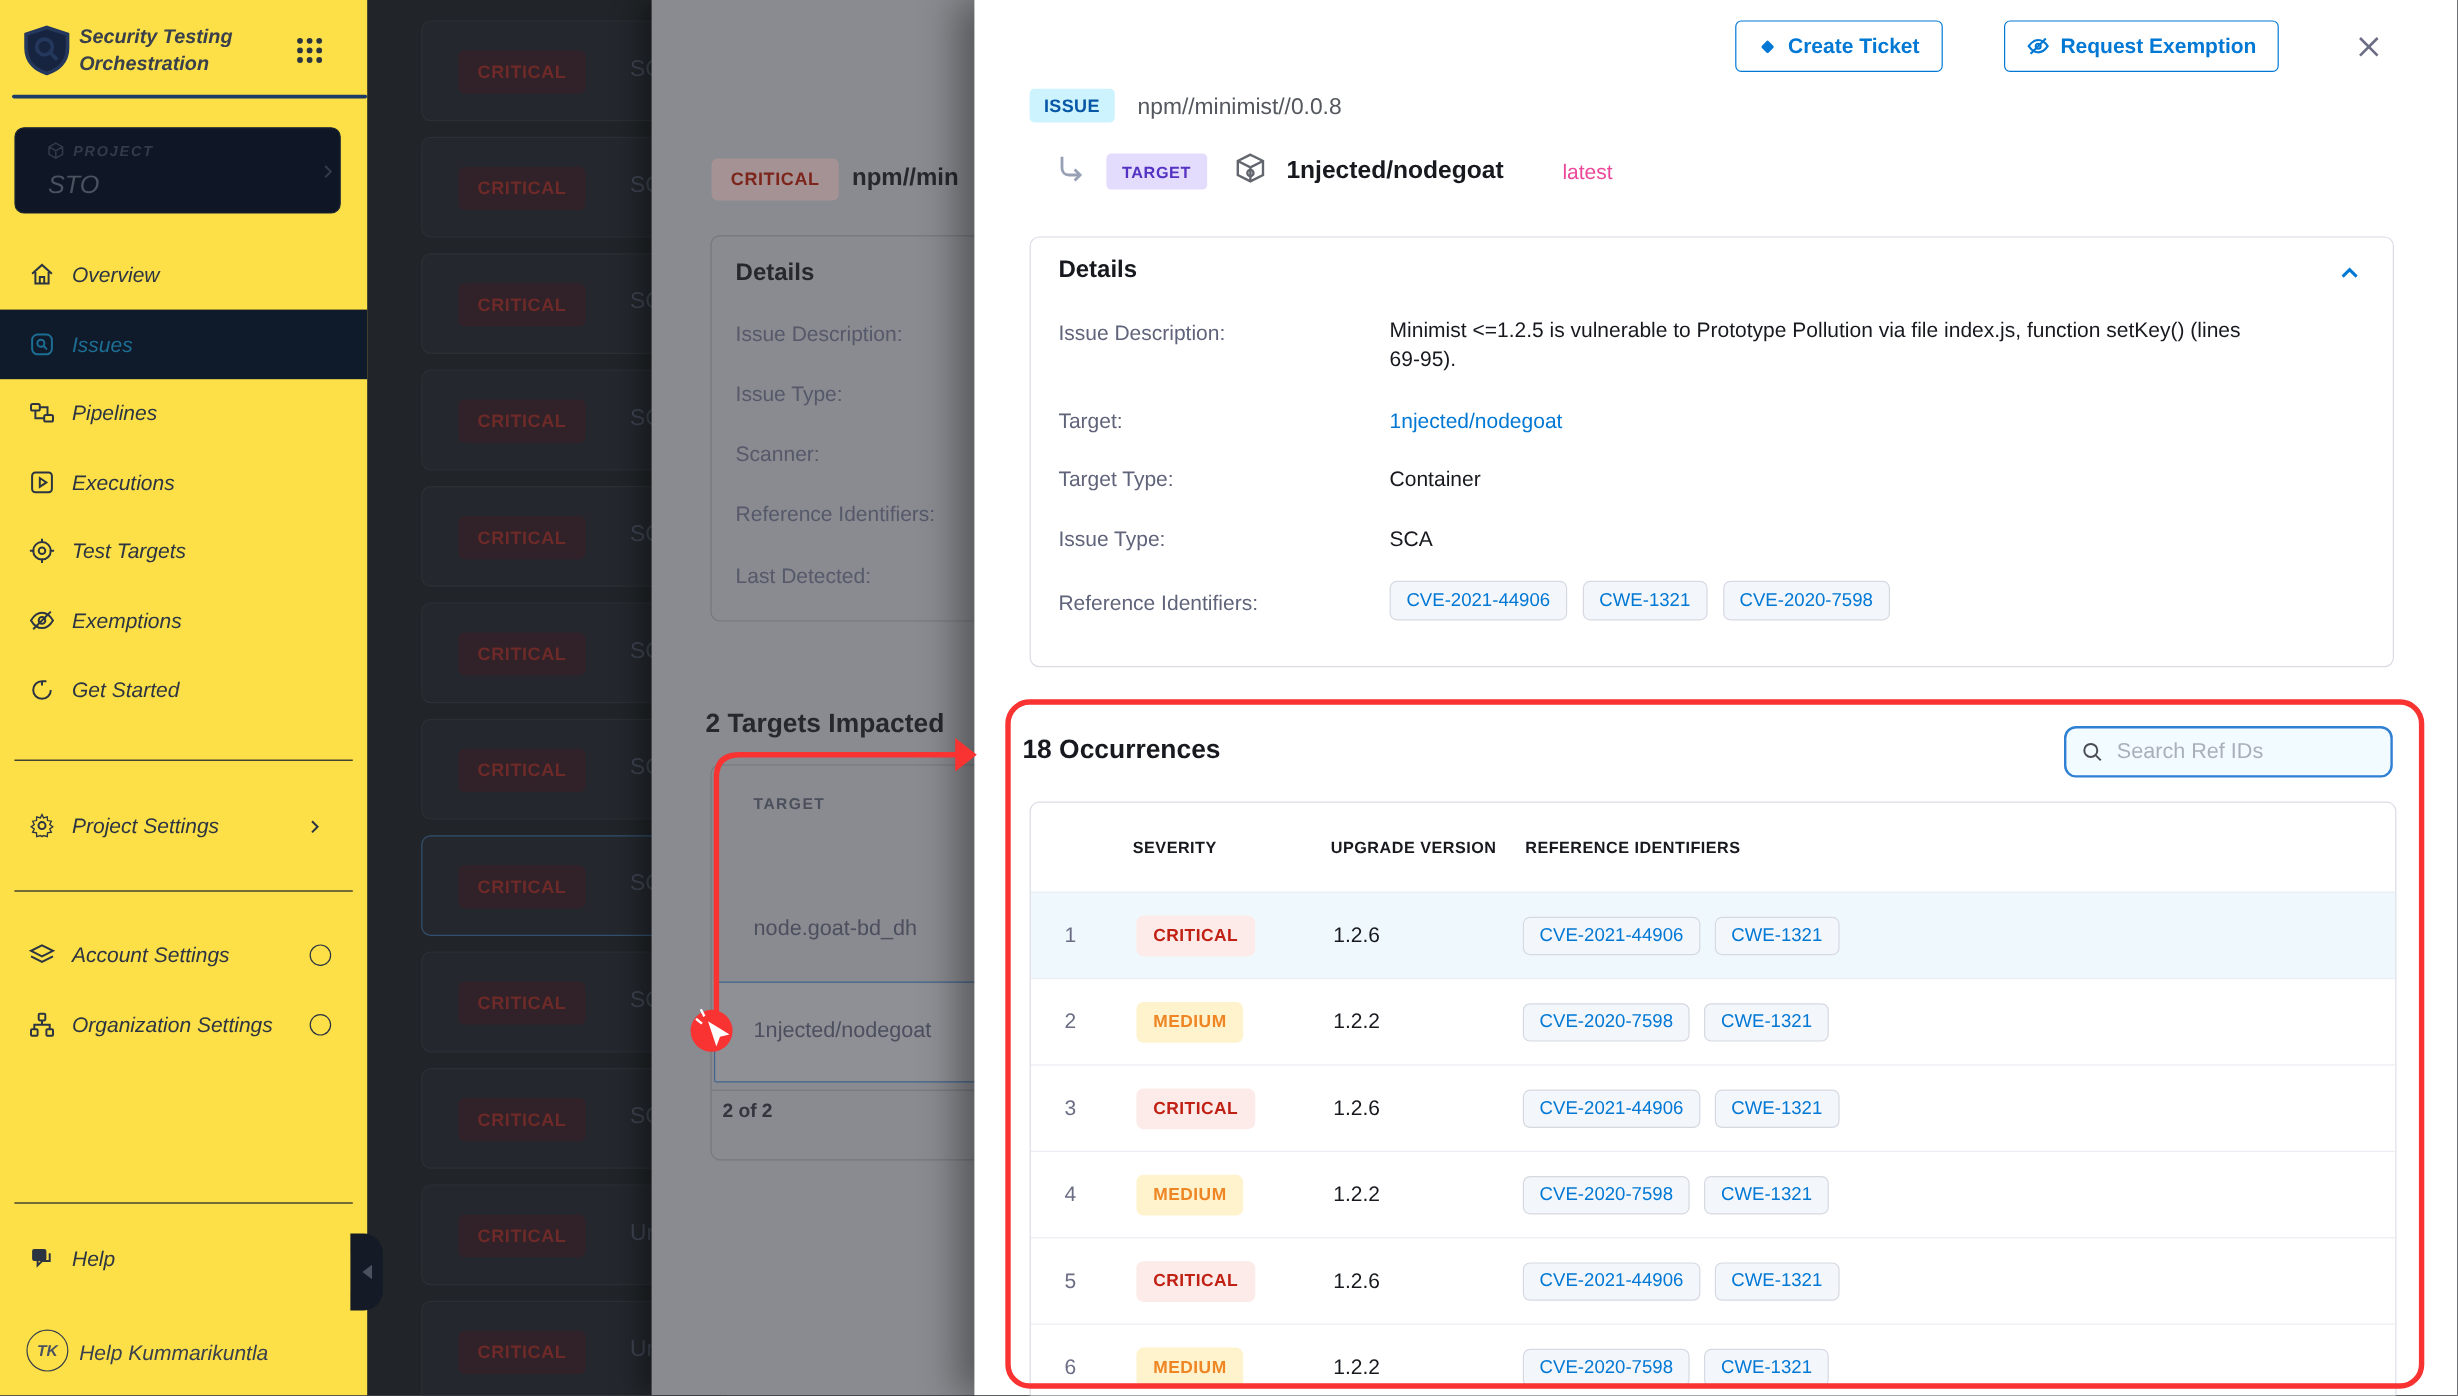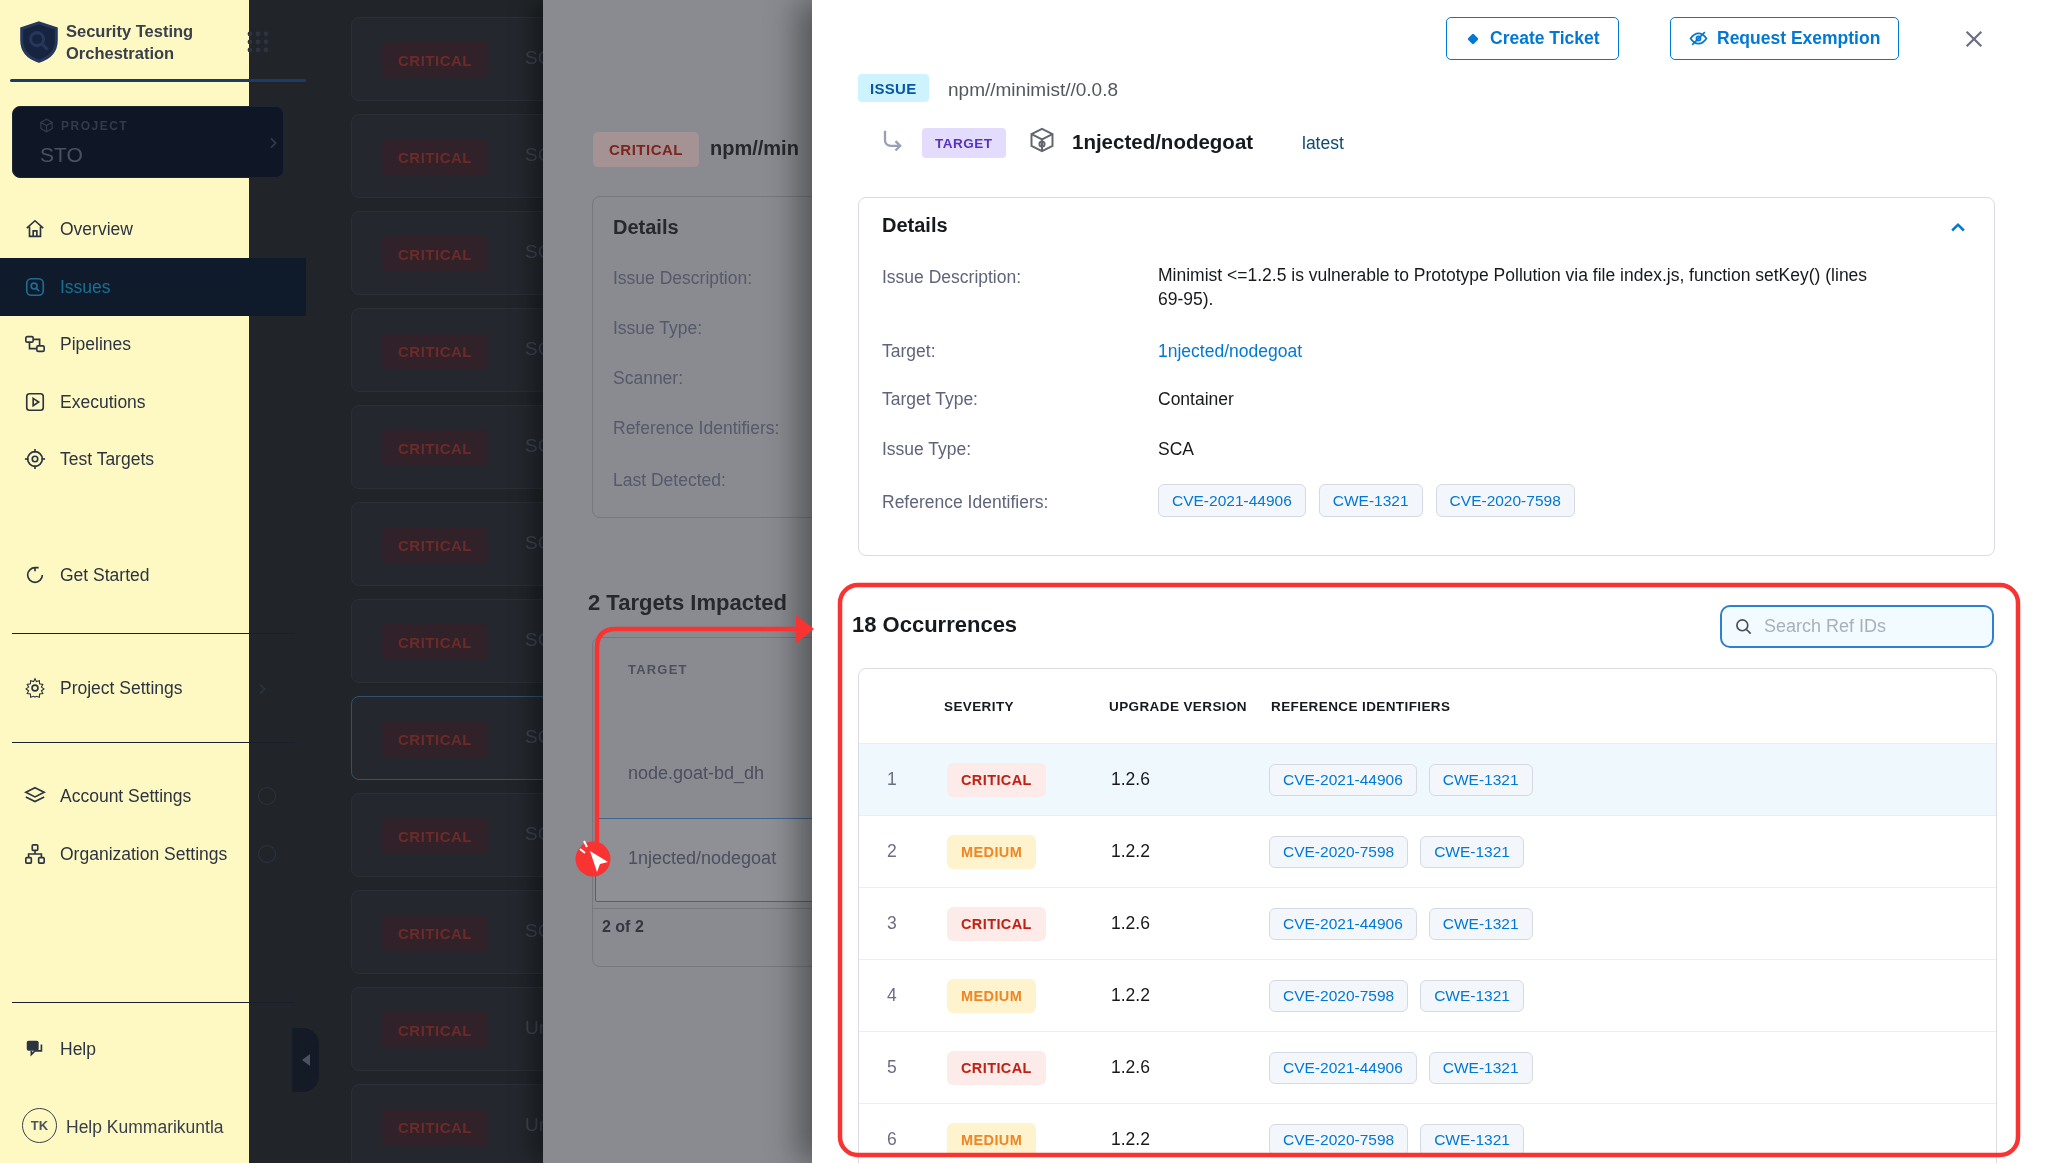--- a/index.html
+++ b/index.html
@@ -1,21 +1,21 @@
 <!DOCTYPE html>
 <html><head>
 <meta charset="utf-8">
 <style>
   * { margin:0; padding:0; box-sizing:border-box; }
   html,body { background:#2a2d33; }
   body { font-family:"Liberation Sans","DejaVu Sans",sans-serif; }
   #stage { position:relative; width:2048px; height:1163px; overflow:hidden; background:#212529; }
 
   
-  #sidebar { position:absolute; left:0; top:0; width:249px; height:1163px; background:#fef9c3; z-index:2; }
+  #sidebar { position:absolute; left:0; top:0; width:306px; height:1163px; background:#fde047; z-index:2;font-style:italic; }
   .sb-title { position:absolute; left:66px; top:20px; width:200px; font-size:16.5px; font-weight:bold; color:#39404c; line-height:22px; }
   .sb-rule { position:absolute; left:10px; top:79px; width:296px; height:3px; background:#1c3b66; border-radius:2px; }
   .grid-icon { position:absolute; left:246px; top:30px; width:24px; height:24px; }
   .proj-box { position:absolute; left:12px; top:106px; width:272px; height:72px; border:1px solid #1b2533; background:#0f1726; border-radius:8px; }
   .proj-label { position:absolute; left:48px; top:12px; font-size:12px; font-weight:bold; letter-spacing:1.5px; color:#333b49; }
   .proj-name { position:absolute; left:27px; top:36px; font-size:21px; color:#4a5260; }
   .nav-item { position:absolute; left:0; width:306px; height:58px; display:flex; align-items:center; color:#2c3442;text-align:center; }
   .nav-item .nicon { position:absolute; left:24px; width:22px; height:22px; display:flex; }
   .nav-item .nlabel { position:absolute; left:60px; font-size:17.5px; }
   .nav-item.active { background:#0f1b2b; color:#1d6e94; }
@@ -55,21 +55,21 @@
   #drawer2 { position:absolute; left:812px; top:0; width:1236px; height:1163px; background:#ffffff; z-index:5; box-shadow:-14px 0 30px rgba(0,0,0,.38); }
   .btn { position:absolute; height:43px; border:1.6px solid #0278d5; border-radius:5px; background:#fff; color:#0278d5;
          font-size:17.5px; font-weight:bold; display:inline-flex; align-items:center; gap:9px; padding:0 18px; cursor:pointer; }
   .close-x { position:absolute; left:1148px; top:25px; width:28px; height:28px; display:flex; align-items:center; justify-content:center; cursor:pointer; }
   .badge-issue { position:absolute; left:46px; top:74px; height:28px; display:inline-flex; align-items:center; padding:0 12px;
                  background:#cdf4fe; border-radius:4px; color:#0757a6; font-size:15px; font-weight:bold; letter-spacing:.3px; }
   .issue-name { position:absolute; left:136px; top:79px; font-size:19px; color:#54575e; }
   .badge-target { position:absolute; left:110px; top:128px; height:30px; display:inline-flex; align-items:center; padding:0 13px;
                  background:#e3dcfd; border-radius:4px; color:#5632c2; font-size:13.5px; font-weight:bold; letter-spacing:.5px; }
   .target-name { position:absolute; left:260px; top:130px; font-size:20.5px; font-weight:bold; color:#17191f; }
-  .target-tag { position:absolute; left:490px; top:133px; font-size:17.5px; color:#0c4a6e; }
+  .target-tag { position:absolute; left:490px; top:133px; font-size:17.5px; color:#ec4899; }
   .card { position:absolute; border:1px solid #dadbe5; border-radius:8px; background:#fff; }
   .d2-h { position:absolute; left:70px; top:214px; font-size:20px; font-weight:bold; color:#17191f; }
   .f-label { position:absolute; left:70px; font-size:17.5px; color:#60647a; }
   .f-value { position:absolute; left:346px; font-size:17.5px; color:#17191f; }
   .link { color:#0278d5; }
   .chip { display:inline-flex; align-items:center; height:33px; padding:0 13px; background:#f3f6fa; border:1px solid #d6d9e2;
           border-radius:6px; color:#0278d5; font-size:15.5px; }
   .chips { position:absolute; display:flex; gap:13px; }
   .occ-title { position:absolute; left:40px; top:612px; font-size:22px; font-weight:bold; color:#17191f; }
   .search-box { position:absolute; left:908px; top:605px; width:274px; height:43px; border:2px solid #2f7fd3; border-radius:10px;
@@ -183,20 +183,30 @@
             <circle cx="12" cy="12" r="8"></circle>
             <circle cx="12" cy="12" r="3"></circle>
             <line x1="12" y1="1" x2="12" y2="5"></line>
             <line x1="12" y1="19" x2="12" y2="23"></line>
             <line x1="1" y1="12" x2="5" y2="12"></line>
             <line x1="19" y1="12" x2="23" y2="12"></line>
           </svg>
       </span>
       <span class="nlabel">Test Targets</span>
     </div>
+    <div class="nav-item" style="top:488px;">
+      <span class="nicon">
+        <svg width="22" height="22" viewBox="0 0 24 24" fill="none" stroke="currentColor" stroke-width="1.8">
+            <path d="M2 12 C5 7 9 5 12 5 C15 5 19 7 22 12 C19 17 15 19 12 19 C9 19 5 17 2 12 Z"></path>
+            <circle cx="12" cy="12" r="3"></circle>
+            <line x1="4" y1="20" x2="20" y2="4"></line>
+          </svg>
+      </span>
+      <span class="nlabel">Exemptions</span>
+    </div>
     <div class="nav-item" style="top:546px;">
       <span class="nicon">
         <svg width="22" height="22" viewBox="0 0 24 24" fill="none" stroke="currentColor" stroke-width="1.8">
             <path d="M20 12 A8 8 0 1 1 12 4"></path>
             <path d="M12 4 L16 4 M12 4 L12 8"></path>
           </svg>
       </span>
       <span class="nlabel">Get Started</span>
     </div>
 

